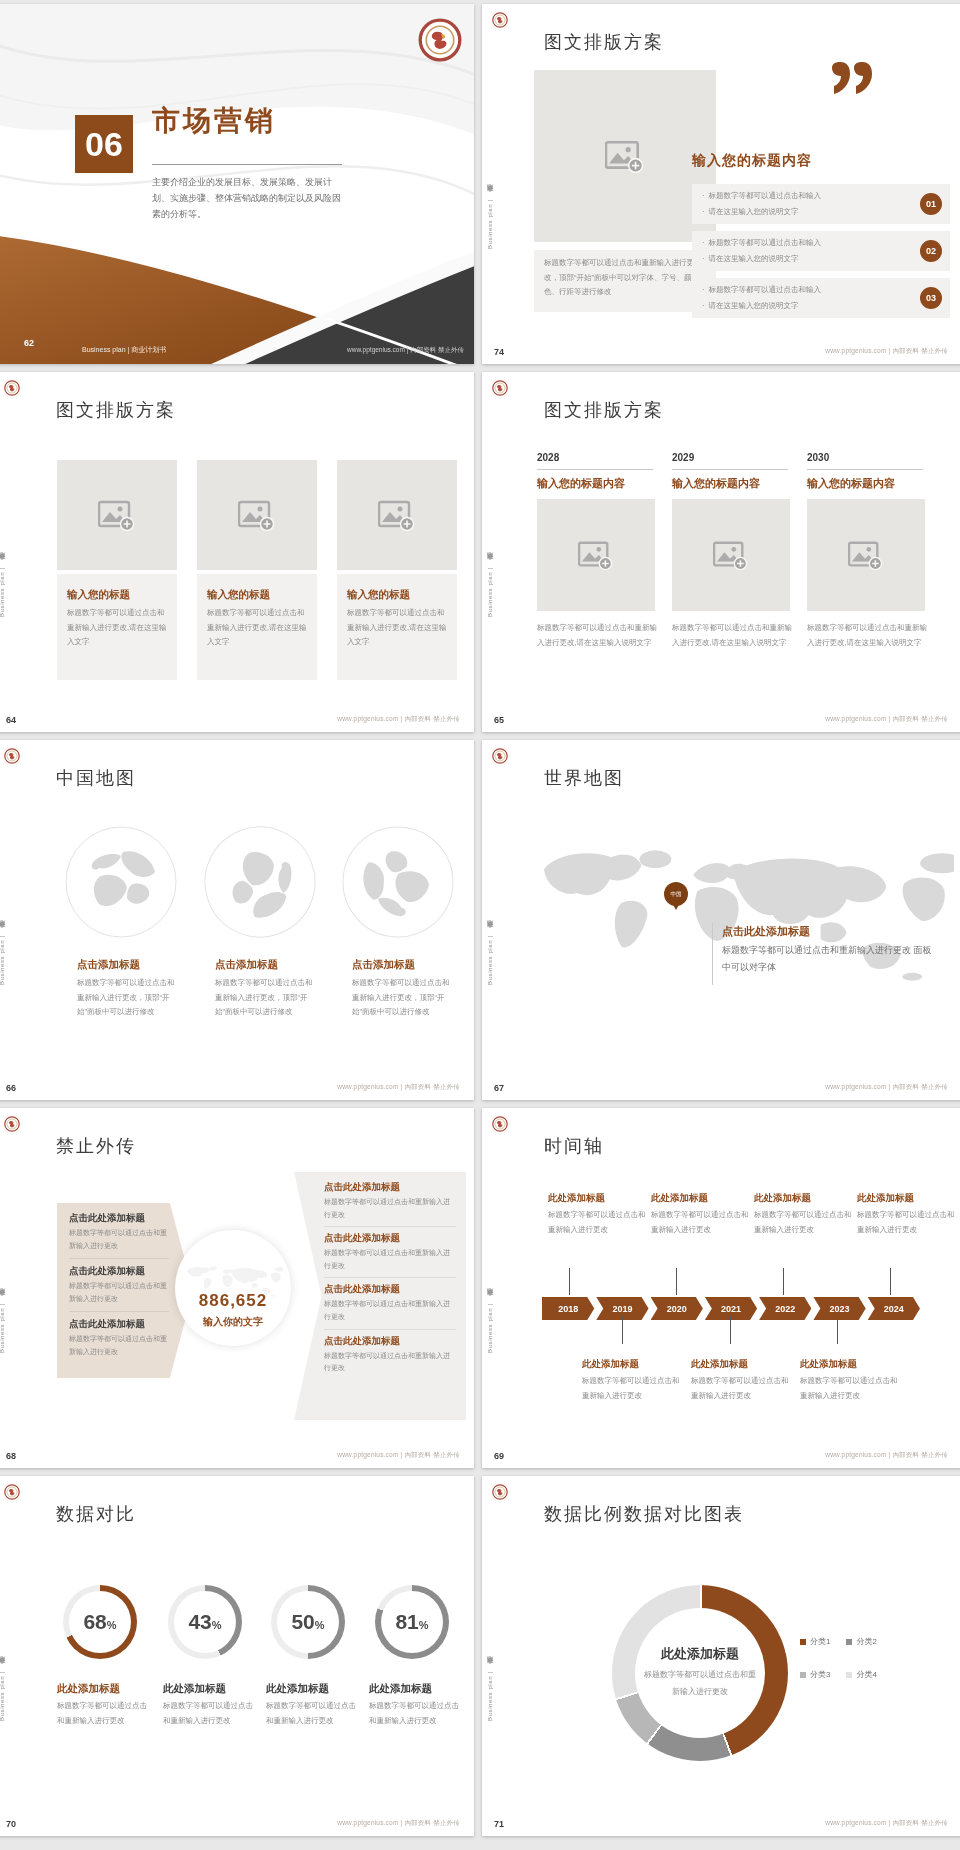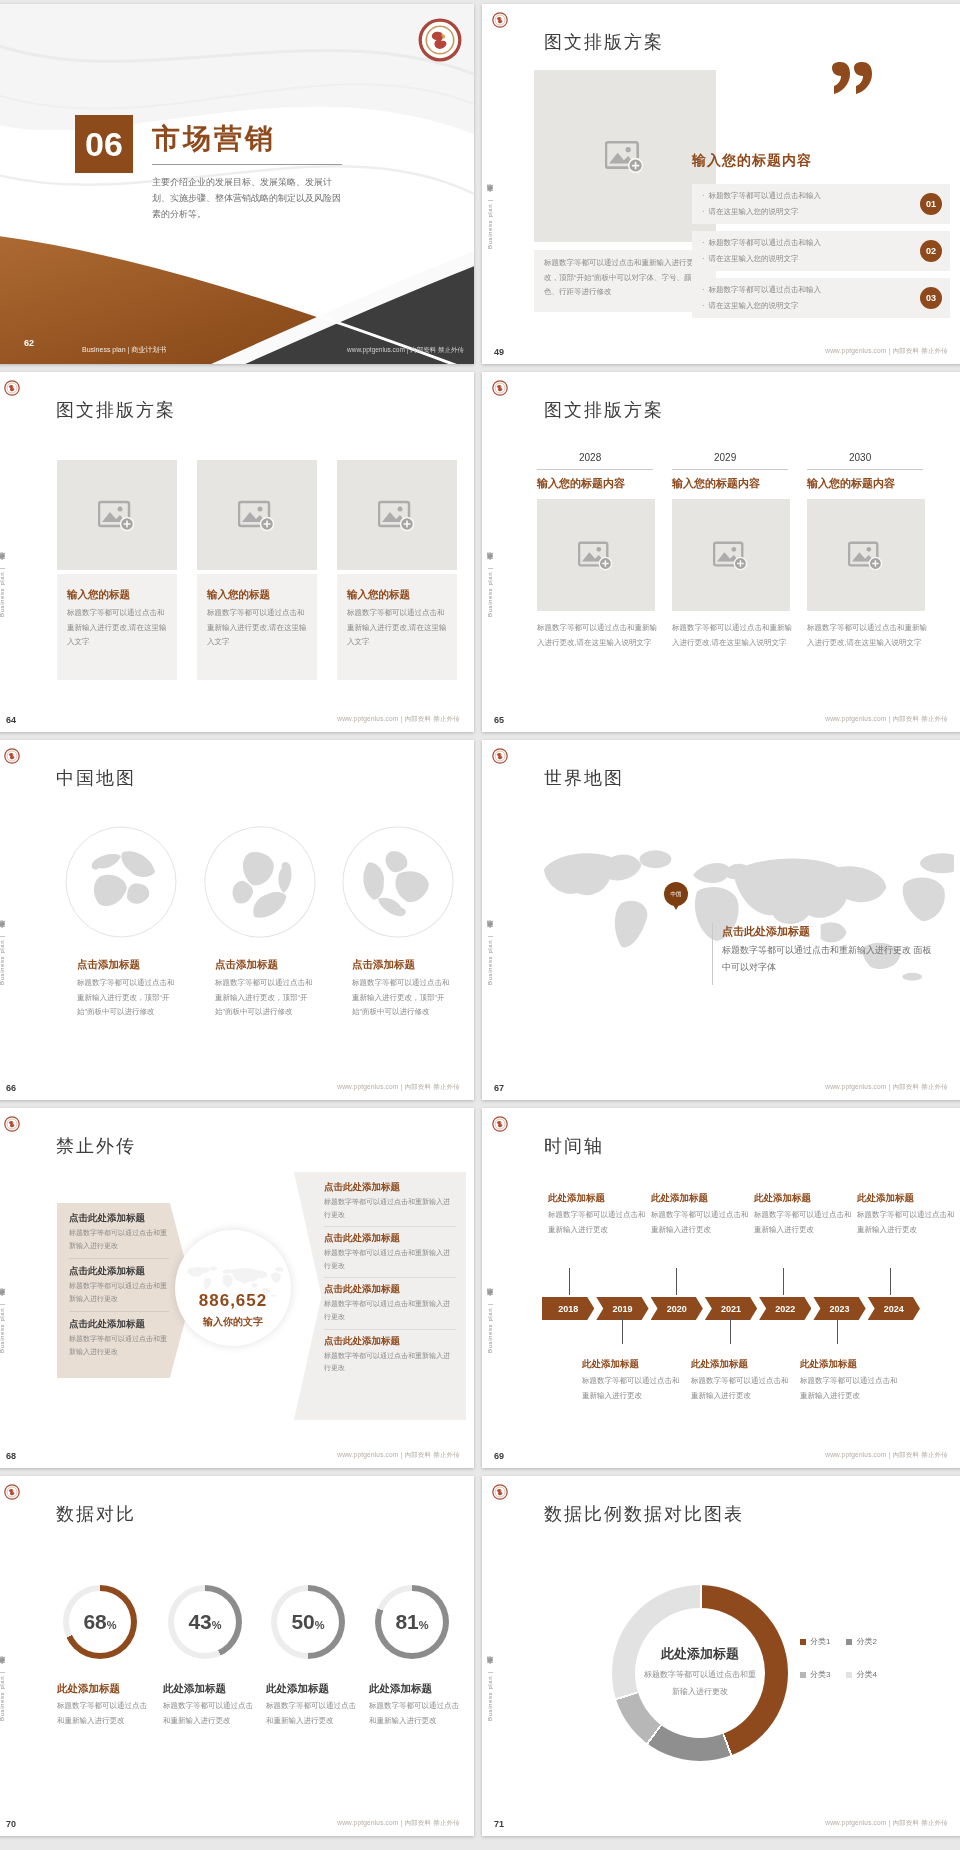--- a/index.html
+++ b/index.html
@@ -19,21 +19,21 @@
   
   .imgbox{position:absolute;background:#e7e5e2;display:flex;align-items:center;justify-content:center;}
   .phicon{opacity:.75;}
   .graybox{background:#f2f1ef;}
   .bodytxt{color:#8c8c8c;font-size:7.5px;line-height:1.95;}
   .btitle{font-weight:bold;font-size:10.5px;color:#8e4a1c;}
 
   
   .cover-bg{position:absolute;left:0;top:0;}
   .num-box{position:absolute;left:81px;top:111px;width:58px;height:58px;background:#8d4a1a;display:flex;align-items:center;justify-content:center;color:#fff;font-size:34px;font-weight:bold;}
-  .cov-title{position:absolute;left:158px;top:116px;font-size:28px;font-weight:bold;color:#8e4a1c;letter-spacing:3px;font-family:Liberation Mono, monospace;}
+  .cov-title{position:absolute;left:158px;top:98px;font-size:28px;font-weight:bold;color:#8e4a1c;letter-spacing:3px;font-family:Liberation Mono, monospace;}
   .cov-line{position:absolute;left:158px;top:160px;width:190px;height:1px;background:#9a9a9a;}
   .cov-desc{position:absolute;left:158px;top:170px;width:192px;font-size:9px;color:#6f6f6f;line-height:1.8;}
   .cov-logo{position:absolute;left:424px;top:14px;width:44px;height:44px;}
   .cov-num{position:absolute;left:30px;bottom:16px;color:#fff;font-size:9px;font-weight:bold;}
   .cov-brand{position:absolute;left:88px;bottom:9px;color:#f3e9e0;font-size:7px;}
   .cov-site{position:absolute;right:10px;bottom:9px;color:#cfcfcf;font-size:6.5px;}
 
   
   .s63-img{left:52px;top:66px;width:182px;height:172px;}
   .s63-cap{position:absolute;left:52px;top:246px;width:182px;height:62px;padding:6px 10px;box-sizing:border-box;}
@@ -41,21 +41,21 @@
   .s63-rt{position:absolute;left:210px;top:148px;font-size:14px;font-weight:bold;color:#8e4a1c;letter-spacing:1px;}
   .s63-card{position:absolute;left:210px;width:258px;height:40px;background:#f2f1ef;}
   .s63-card .lines{position:absolute;left:10px;top:4px;width:210px;font-size:7.5px;color:#8c8c8c;line-height:2.1;}
   .s63-card .lines div::before{content:"·";margin-right:4px;color:#8c8c8c;}
   .badge{position:absolute;right:8px;top:9px;width:22px;height:22px;border-radius:50%;background:#8e4a1c;color:#fff;font-size:9px;font-weight:bold;display:flex;align-items:center;justify-content:center;}
   .s64-img{position:absolute;width:120px;height:110px;top:88px;}
   .s64-cap{position:absolute;top:202px;width:120px;height:106px;padding:14px 10px 0 10px;box-sizing:border-box;}
 
   
   .s65-col{position:absolute;top:80px;width:122px;}
-  .s65-year{font-size:10px;font-weight:normal;color:#3a3a3a;margin-left:42px;}
+  .s65-year{font-size:10px;font-weight:bold;color:#3a3a3a;}
   .s65-hr{width:116px;height:1px;background:#c9c9c9;margin:6px 0 6px 0;}
   .s65-t{font-size:11px;font-weight:bold;color:#8e4a1c;}
   .s65-img{margin-top:8px;width:118px;height:112px;background:#e7e5e2;display:flex;align-items:center;justify-content:center;}
   .s65-body{margin-top:10px;width:120px;}
 
   
   .globe{position:absolute;top:86px;width:112px;height:112px;}
   .s66-col{position:absolute;top:218px;width:104px;}
   .s66-t{font-size:10.5px;font-weight:bold;color:#8e4a1c;margin-bottom:4px;}
 
@@ -218,21 +218,21 @@
       <div class="badge">02</div>
     </div>
     <div class="s63-card" style="top:274px">
       <div class="lines">
         <div>标题数字等都可以通过点击和输入</div>
         <div>请在这里输入您的说明文字</div>
       </div>
       <div class="badge">03</div>
     </div>
 
-    <div class="pgnum">49</div>
+    <div class="pgnum">74</div>
     <div class="site">www.pptgenius.com | 内部资料 禁止外传</div>
   </div>
 
   <div class="slide colL r2">
     <svg class="s-logo" viewBox="0 0 40 40">
         <use href="#emblem"></use>
       </svg>
     <div class="vtext">Business plan | 商业计划书</div>
     <div class="s-title">图文排版方案</div>
 

